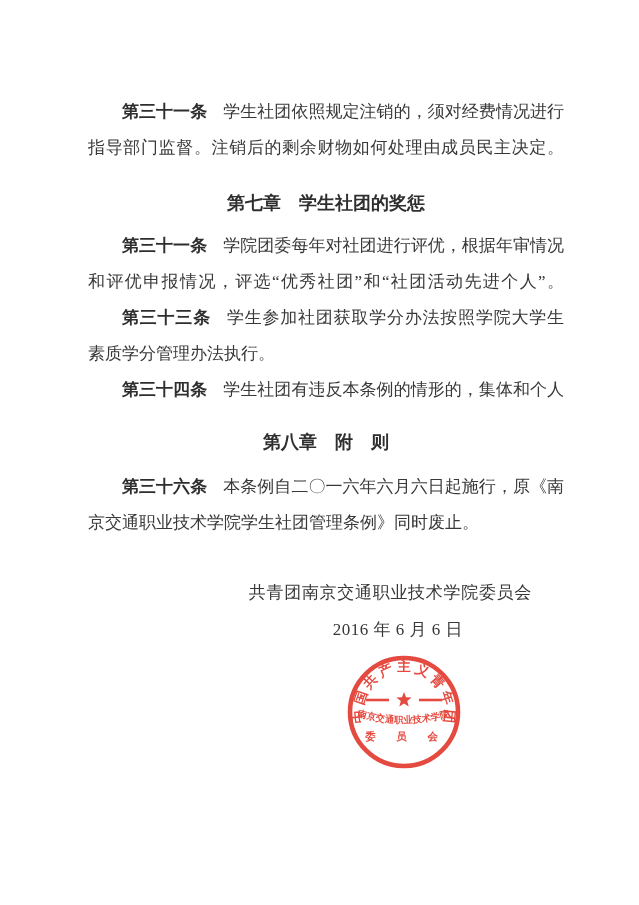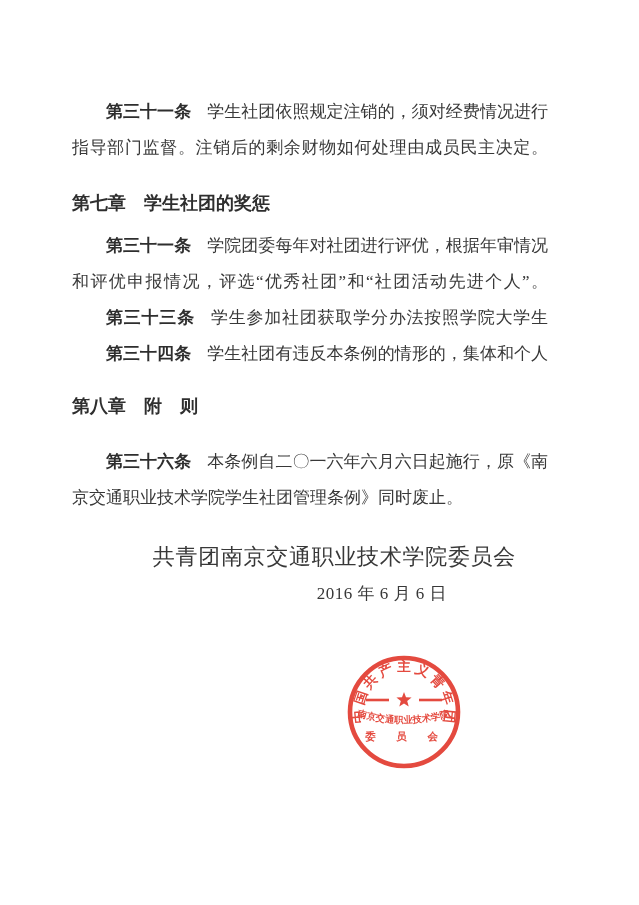--- a/index.html
+++ b/index.html
@@ -7,21 +7,21 @@
     position: relative;
     width: 639px;
     height: 905px;
     background: #ffffff;
     overflow: hidden;
     font-family: "Liberation Serif", "DejaVu Serif", serif;
     color: #383838;
   }
   .doc {
     position: absolute;
-    left: 72px;
+    left: 88px;
     top: 94px;
     width: 476px;
   }
   .line {
     height: 36px;
     line-height: 36px;
     font-size: 17px;
     white-space: nowrap;
   }
   .fill {
@@ -30,27 +30,28 @@
     white-space: normal;
   }
   .first { text-indent: 34px; }
   .article { margin: 0; }
   .article b.lbl { font-weight: bold; color: #2e2e2e; margin-right: 16px; }
   .chapter {
     height: 36px;
     line-height: 36px;
     font-size: 18px;
     font-weight: bold;
+    text-align: center;
     color: #2e2e2e;
   }
   .chapter.ch7 { margin-top: 19px; margin-bottom: 7px; }
-  .chapter.ch8 { margin-top: 16px; margin-bottom: 20px; }
+  .chapter.ch8 { margin-top: 16px; margin-bottom: 9px; }
   .signature {
-    height: 36px; line-height: 36px; font-size: 22px;
-    margin-top: 23px;
+    height: 36px; line-height: 36px; font-size: 17px;
+    margin-top: 34px;
     text-align: right;
     padding-right: 32px;
     letter-spacing: 0.7px;
   }
   .date {
     height: 36px; line-height: 36px; font-size: 17px;
     margin-top: 1px;
     text-align: right;
     padding-right: 101px;
     letter-spacing: 0.5px;
@@ -79,20 +80,21 @@
 
     <div class="chapter ch7">第七章　学生社团的奖惩</div>
 
     <div class="article">
       <div class="line fill first"><b class="lbl">第三十一条</b><span>学院团委每年对社团进行评优，根据年审情况</span></div>
       <div class="line fill">和评优申报情况，评选“优秀社团”和“社团活动先进个人”。</div>
     </div>
 
     <div class="article">
       <div class="line fill first"><b class="lbl">第三十三条</b><span>学生参加社团获取学分办法按照学院大学生</span></div>
+      <div class="line">素质学分管理办法执行。</div>
     </div>
 
     <div class="article">
       <div class="line fill first"><b class="lbl">第三十四条</b><span>学生社团有违反本条例的情形的，集体和个人</span></div>
     </div>
 
     <div class="chapter ch8">第八章　附　则</div>
 
 
     <div class="article">

